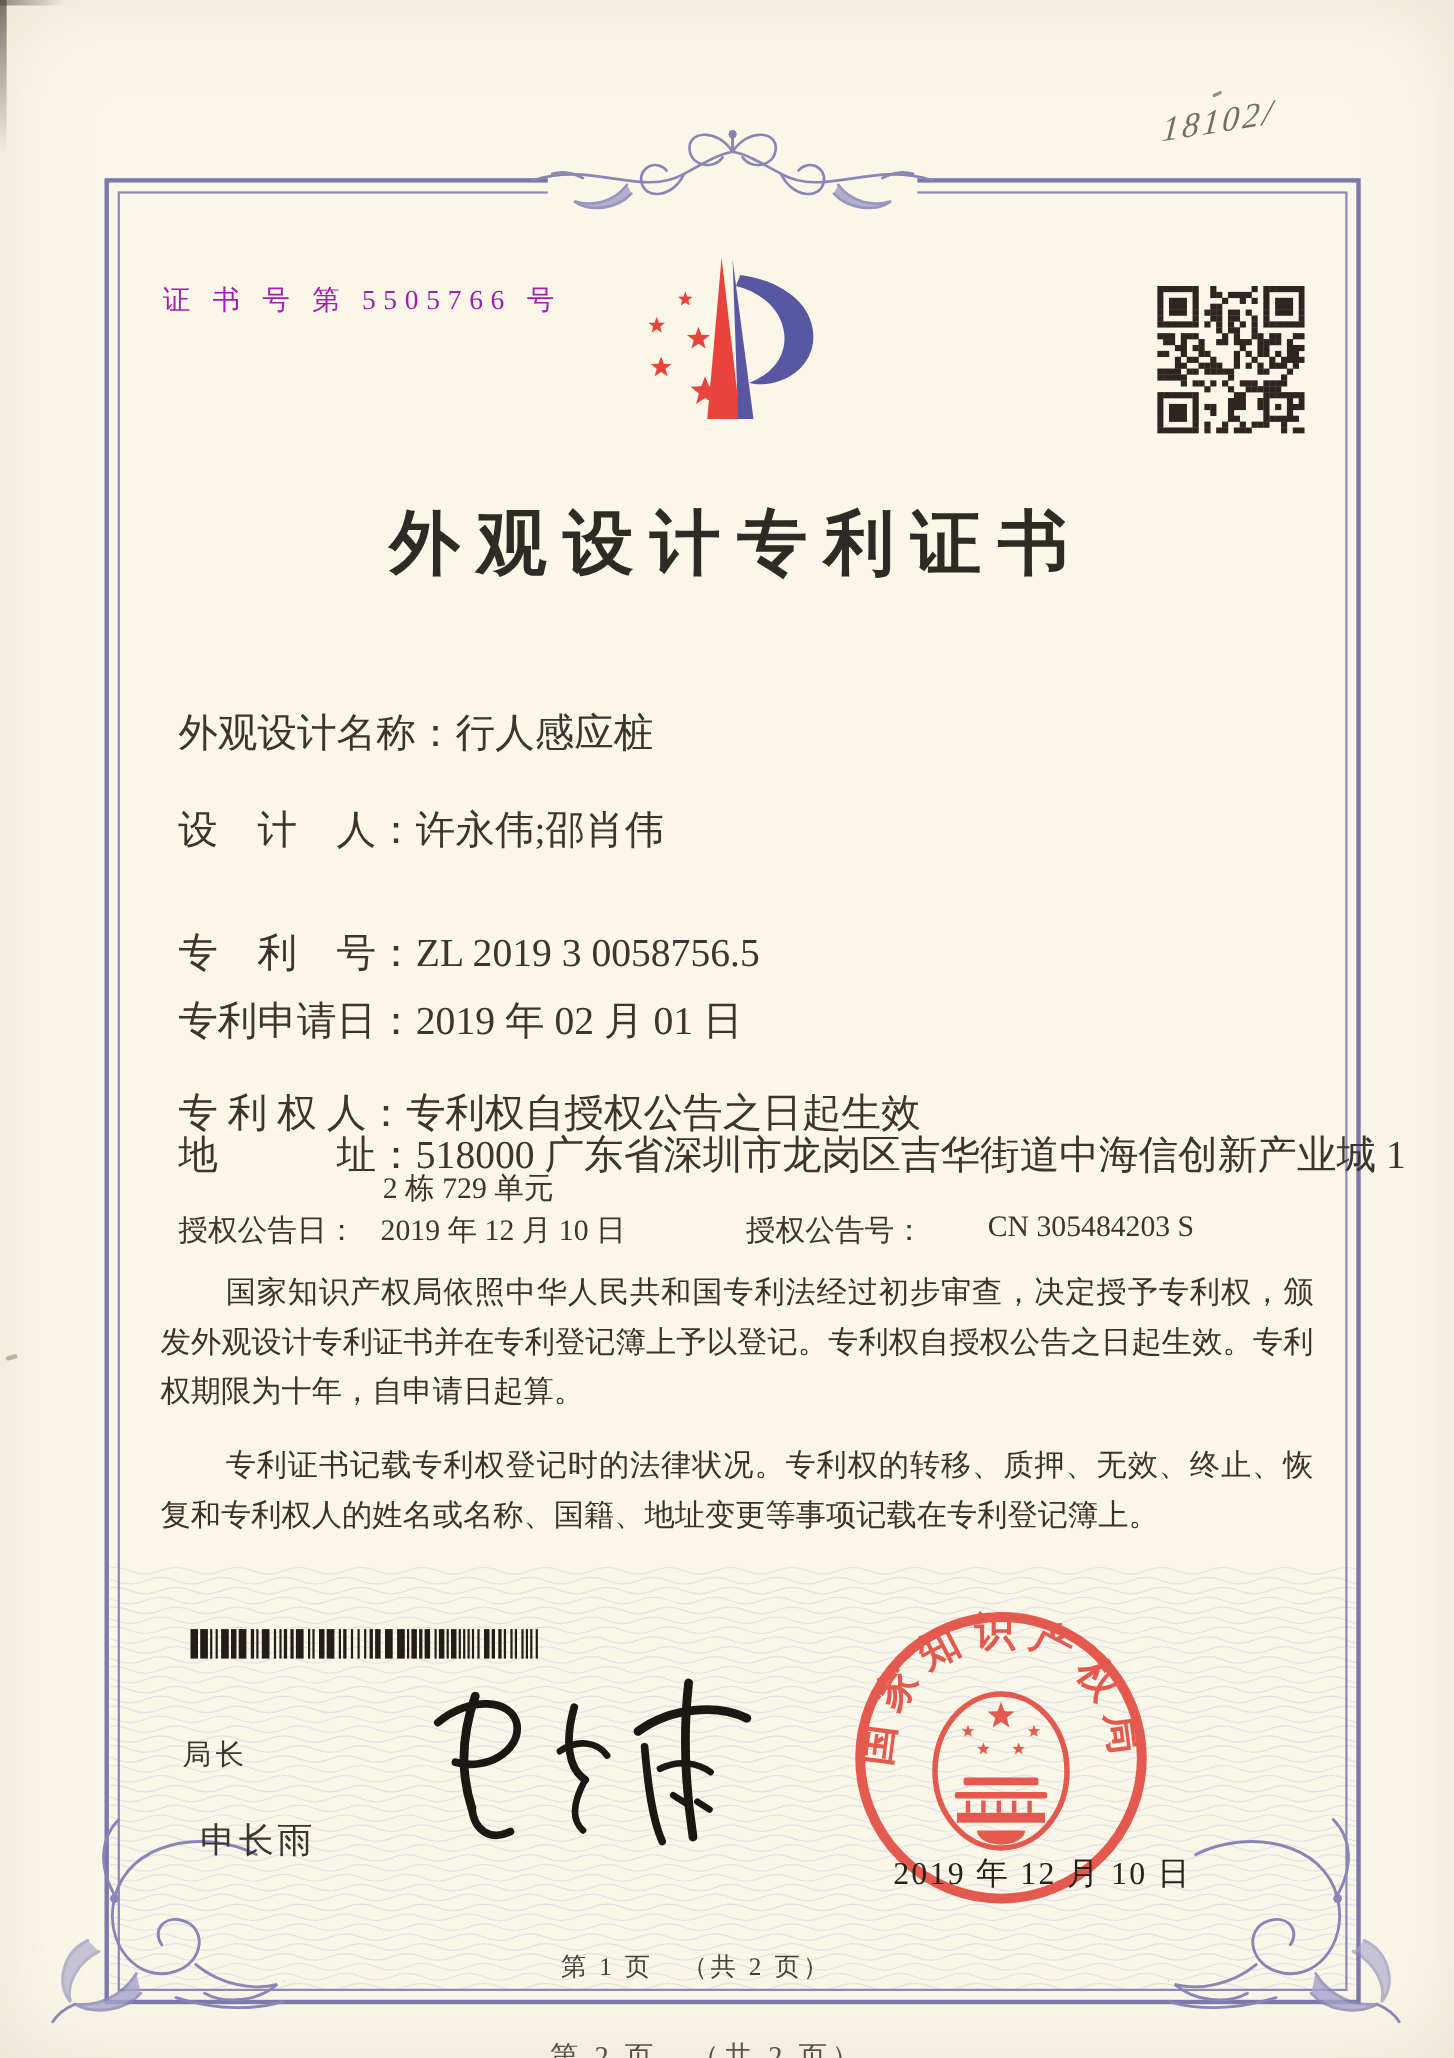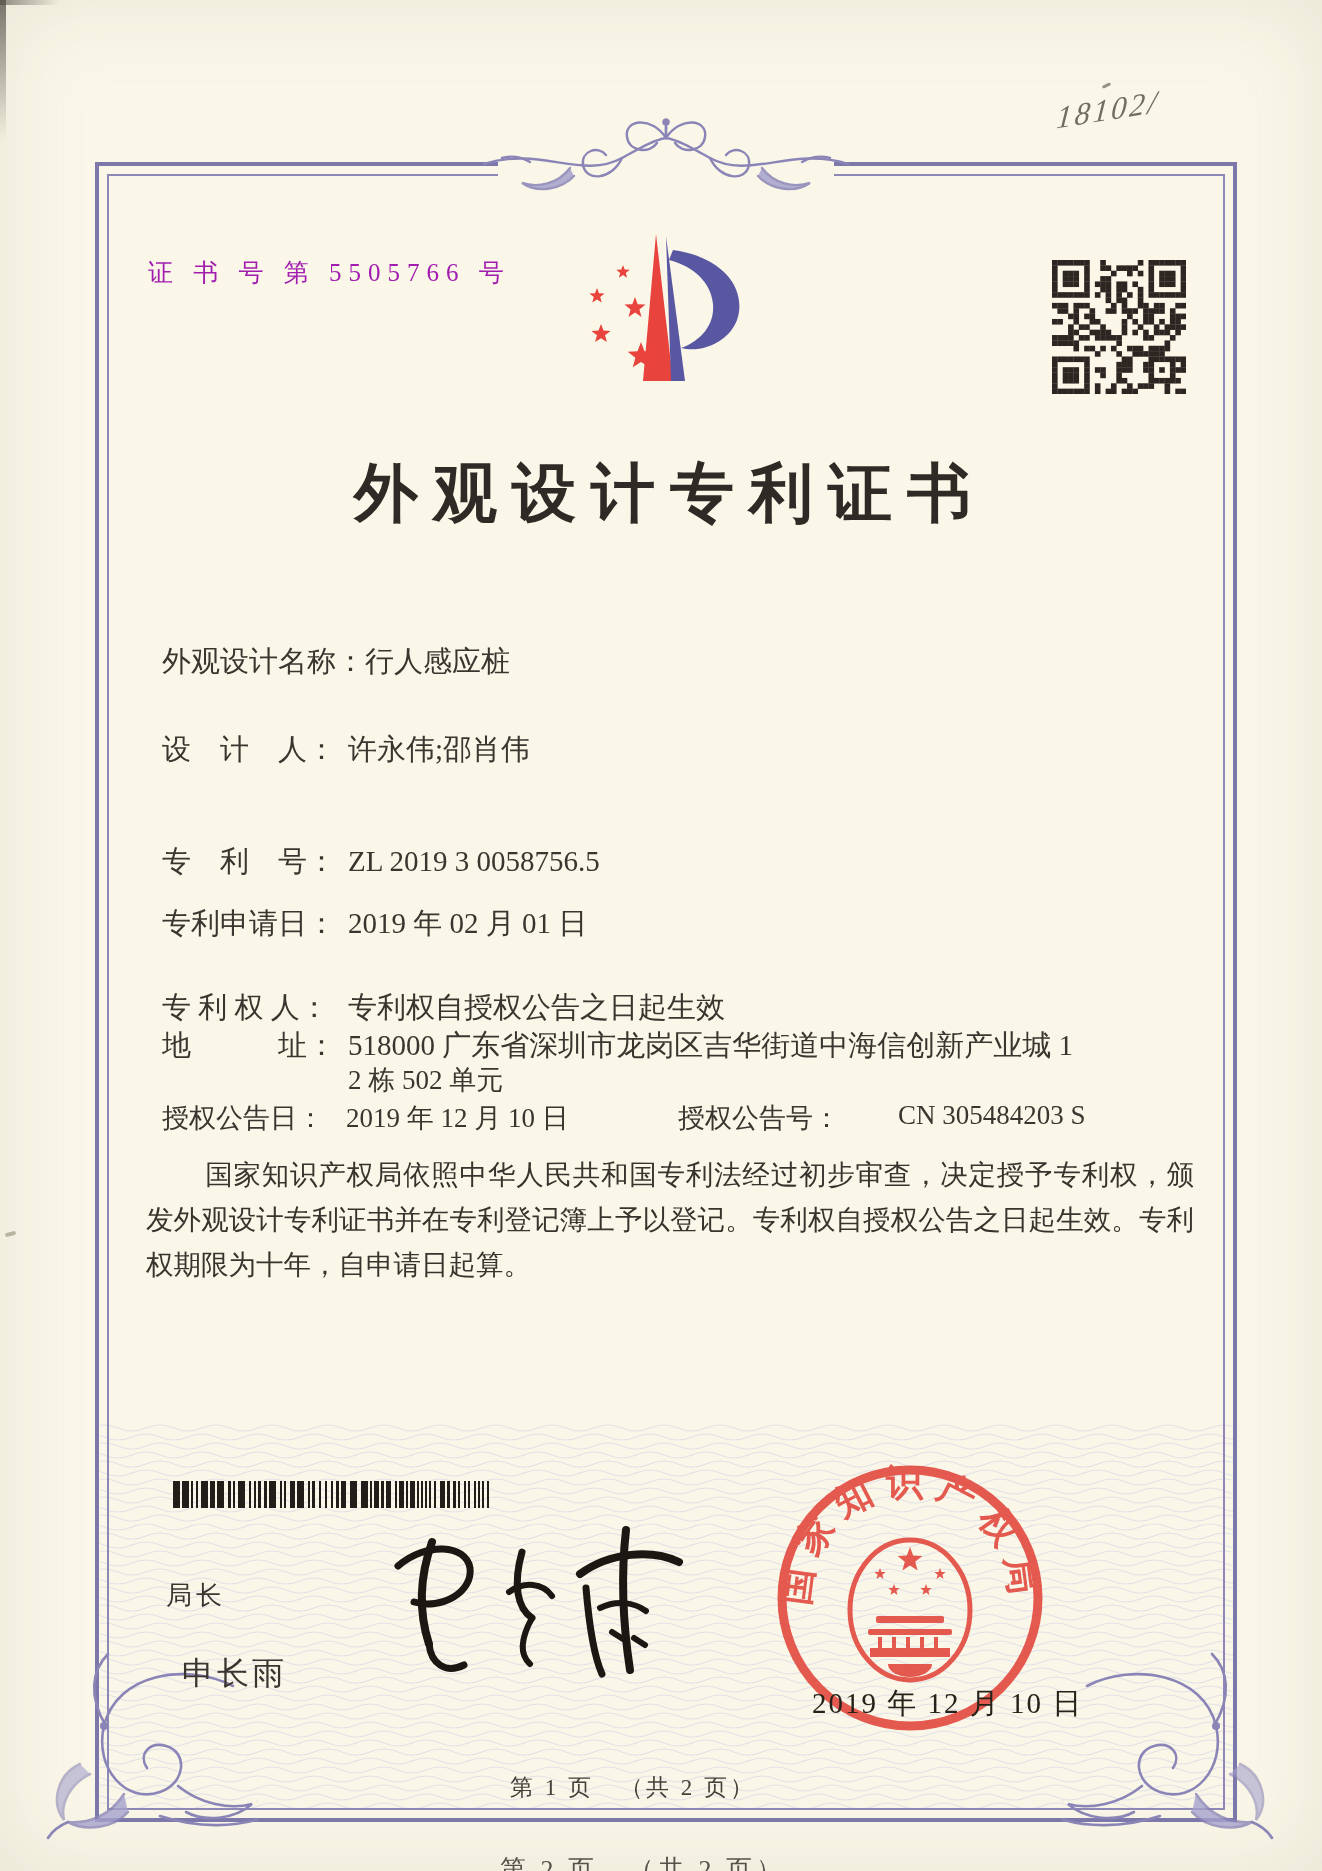--- a/index.html
+++ b/index.html
@@ -30,21 +30,21 @@
     transform:rotate(-9deg) skewX(-14deg);letter-spacing:3px;font-style:italic;}
   .pen-dot{position:absolute;left:1102px;top:84px;width:9px;height:3px;background:#7a766a;
     transform:rotate(-25deg);border-radius:2px;opacity:.8;}
   
   .certno{position:absolute;left:148px;top:256px;font-size:25px;letter-spacing:7px;color:#a21caf;}
   .logo{position:absolute;left:545px;top:228px;}
   .qr{position:absolute;left:1052px;top:260px;}
   .title{position:absolute;left:0;top:450px;width:1340px;text-align:center;
     font-size:64px;font-weight:bold;letter-spacing:15px;color:#2e2b26;}
   
-  .field{position:absolute;left:162px;font-size:29px;white-space:nowrap;}
+  .field{position:absolute;left:162px;font-size:36px;white-space:nowrap;}
   .field .lab{display:inline-block;min-width:186px;}
   .fv{position:absolute;font-size:27px;white-space:nowrap;}
   
   .paras{position:absolute;left:146px;top:1152px;width:1048px;}
   .paras p{margin:0 0 22px 0;font-size:27.5px;line-height:45px;text-indent:2.15em;
     text-align:justify;color:#38342d;}
   
   .barcode{position:absolute;left:173px;top:1481px;}
   
   .director-label{position:absolute;left:166px;top:1578px;font-size:26px;letter-spacing:4px;}
@@ -504,29 +504,30 @@
   </div>
   <div class="field" style="top:904px;">
     <span class="lab">专利申请日：</span><span>2019 年 02 月 01 日</span>
   </div>
   <div class="field" style="top:988px;">
     <span class="lab">专 利 权 人：</span><span>专利权自授权公告之日起生效</span>
   </div>
   <div class="field" style="top:1026px;">
     <span class="lab">地　　　址：</span><span>518000 广东省深圳市龙岗区吉华街道中海信创新产业城 1</span>
   </div>
-  <div class="fv" style="left:348px;top:1062px;">2 栋 502 单元</div>
+  <div class="fv" style="left:348px;top:1062px;">2 栋 729 单元</div>
 
   <div class="fv" style="left:162px;top:1100px;">授权公告日：</div>
   <div class="fv" style="left:346px;top:1100px;">2019 年 12 月 10 日</div>
   <div class="fv" style="left:678px;top:1100px;">授权公告号：</div>
   <div class="fv" style="left:853px;top:1100px;margin-left:45px;">CN 305484203 S</div>
 
   <div class="paras">
     <p>国家知识产权局依照中华人民共和国专利法经过初步审查，决定授予专利权，颁发外观设计专利证书并在专利登记簿上予以登记。专利权自授权公告之日起生效。专利权期限为十年，自申请日起算。</p>
+    <p>专利证书记载专利权登记时的法律状况。专利权的转移、质押、无效、终止、恢复和专利权人的姓名或名称、国籍、地址变更等事项记载在专利登记簿上。</p>
   </div>
 
   <svg class="barcode" id="barcode" width="326" height="27">
       <rect x="0" y="0" width="7" height="27" fill="#221d18"></rect>
       <rect x="9" y="0" width="7" height="27" fill="#221d18"></rect>
       <rect x="18" y="0" width="2" height="27" fill="#221d18"></rect>
       <rect x="23" y="0" width="2" height="27" fill="#221d18"></rect>
       <rect x="28" y="0" width="7" height="27" fill="#221d18"></rect>
       <rect x="37" y="0" width="5" height="27" fill="#221d18"></rect>
       <rect x="44" y="0" width="7" height="27" fill="#221d18"></rect>

